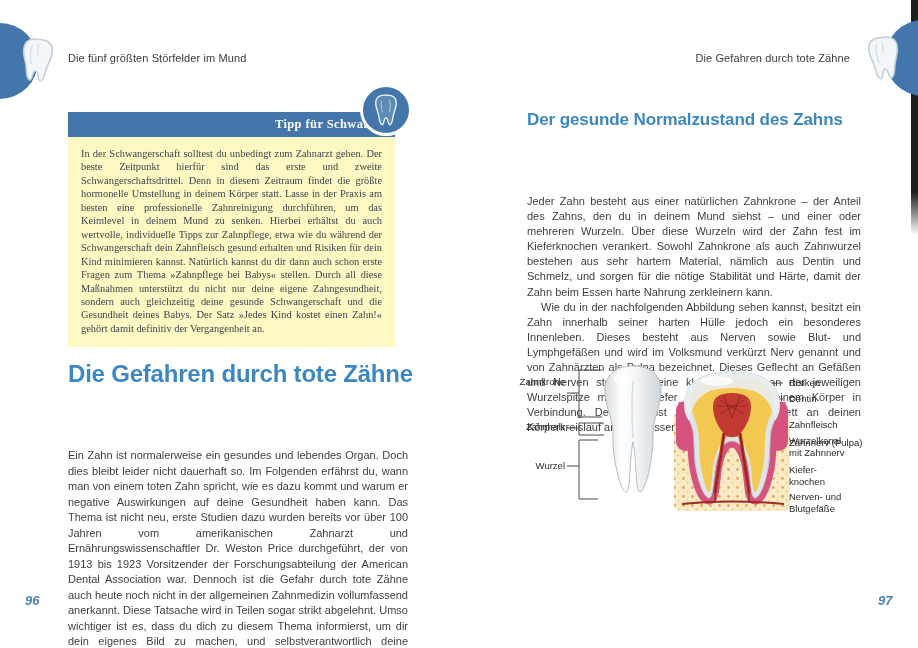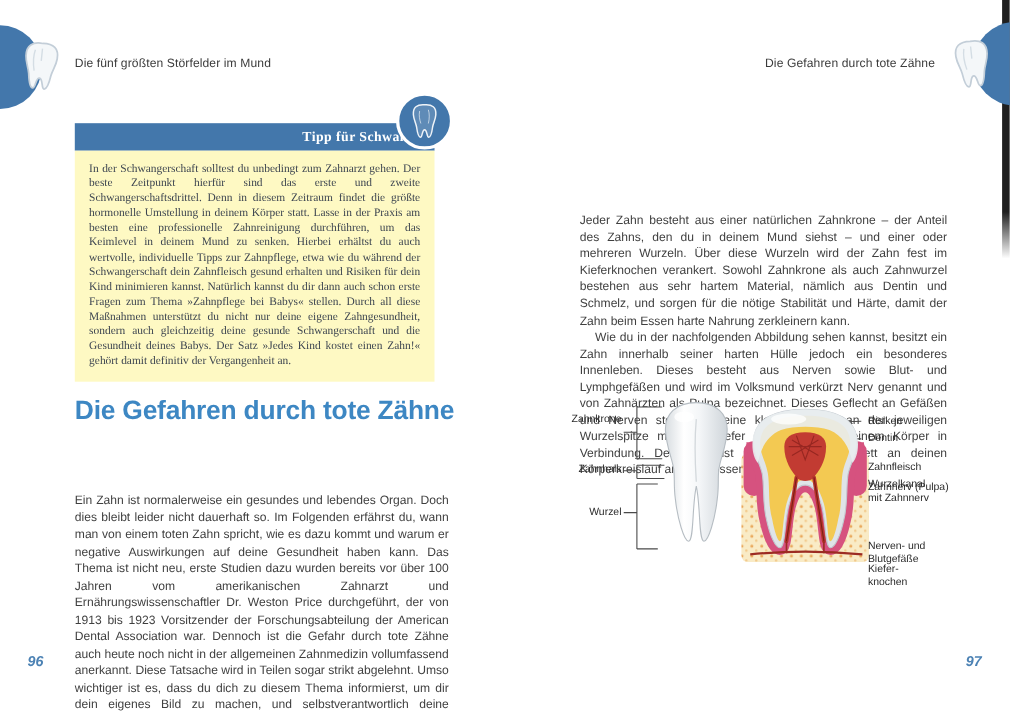--- a/index.html
+++ b/index.html
@@ -87,20 +87,21 @@
   <div class="edge-strip"></div>
 
   <div class="corner-circle" style="left:426px;top:20px;width:76px;height:76px;"></div>
   <svg class="corner-tooth" style="left:406px;top:32px;transform:rotate(-6deg);" width="38" height="52" viewBox="0 0 24 30">
     <path d="M12,2 C6,1.5 2.5,4 3,10 C3.3,14 5,16.5 5.6,20 C6.2,24.5 7.2,28 8.7,28 C10.4,28 9.8,22 12,22 C14.2,22 13.6,28 15.3,28 C16.8,28 17.8,24.5 18.4,20 C19,16.5 20.7,14 21,10 C21.5,4 18,1.5 12,2 Z" fill="#f4f7f9" stroke="#c3ced8" stroke-width="1"></path>
     <path d="M8,6 C7,10 7.5,14 8.5,18 M12,5 L12,12" fill="none" stroke="#d4dde4" stroke-width=".8"></path>
   </svg>
 
   <div class="runhead" style="right:68px;top:52px;text-align:right;">Die Gefahren durch tote Zähne</div>
 
+  <h2 class="smalltitle" style="margin:0;">Der gesunde Normalzustand des Zahns</h2>
 
   <div class="bodycopy" id="right-body">
     <p>Jeder Zahn besteht aus einer natürlichen Zahnkrone – der Anteil des Zahns, den du in deinem Mund siehst – und einer oder mehreren Wurzeln. Über diese Wurzeln wird der Zahn fest im Kieferknochen verankert. Sowohl Zahnkrone als auch Zahnwurzel bestehen aus sehr hartem Material, nämlich aus Dentin und Schmelz, und sorgen für die nötige Stabilität und Härte, damit der Zahn beim Essen harte Nahrung zerkleinern kann.</p>
     <p class="indent">Wie du in der nachfolgenden Abbildung sehen kannst, besitzt ein Zahn innerhalb seiner harten Hülle jedoch ein besonderes Innenleben. Dieses besteht aus Nerven sowie Blut- und Lymphgefäßen und wird im Volksmund verkürzt Nerv genannt und von Zahnärzten als Pulpa bezeichnet. Dieses Geflecht an Gefäßen und Nerven steht über eine kleine Öffnung an der jeweiligen Wurzelspitze mit dem Kiefer und damit mit deinem Körper in Verbindung. Der Zahn ist darüber auch komplett an deinen Körperkreislauf angeschlossen.</p>
   </div>
 
   <div class="diagram">
     <svg width="340" height="164" viewBox="0 0 340 164">
       <defs>
         <linearGradient id="toothg" x1="0" y1="0" x2="1" y2="0">
@@ -162,21 +163,21 @@
     <div class="dlab dlab-left" style="top:14px;">Zahnkrone</div>
     <div class="dlab dlab-left" style="top:59px;">Zahnhals</div>
     <div class="dlab dlab-left" style="top:98px;">Wurzel</div>
 
     <div class="dlab dlab-right" style="top:15px;">Risiken</div>
     <div class="dlab dlab-right" style="top:31px;">Dentin</div>
     <div class="dlab dlab-right" style="top:44px;margin-top:31px;">Zahnnerv (Pulpa)</div>
     <div class="dlab dlab-right" style="top:57px;">Zahnfleisch</div>
     <div class="dlab dlab-right" style="top:73px;">Wurzelkanal
 mit Zahnnerv</div>
-    <div class="dlab dlab-right" style="top:102px;margin-top:48px;">Kiefer-
+    <div class="dlab dlab-right" style="top:102px;">Kiefer-
 knochen</div>
     <div class="dlab dlab-right" style="top:129px;">Nerven- und
 Blutgefäße</div>
   </div>
 
 
   <div class="pagenum" style="left:419px;">97</div>
 </div>
 
 </body></html>

